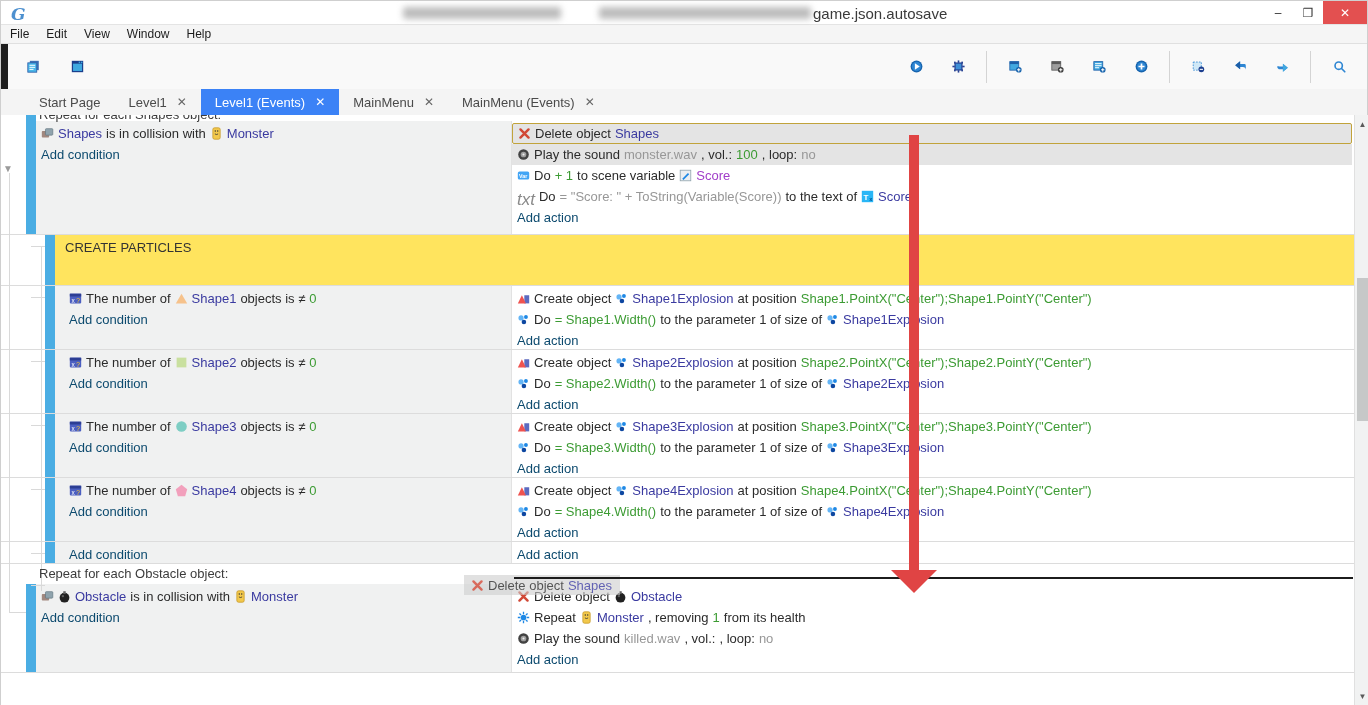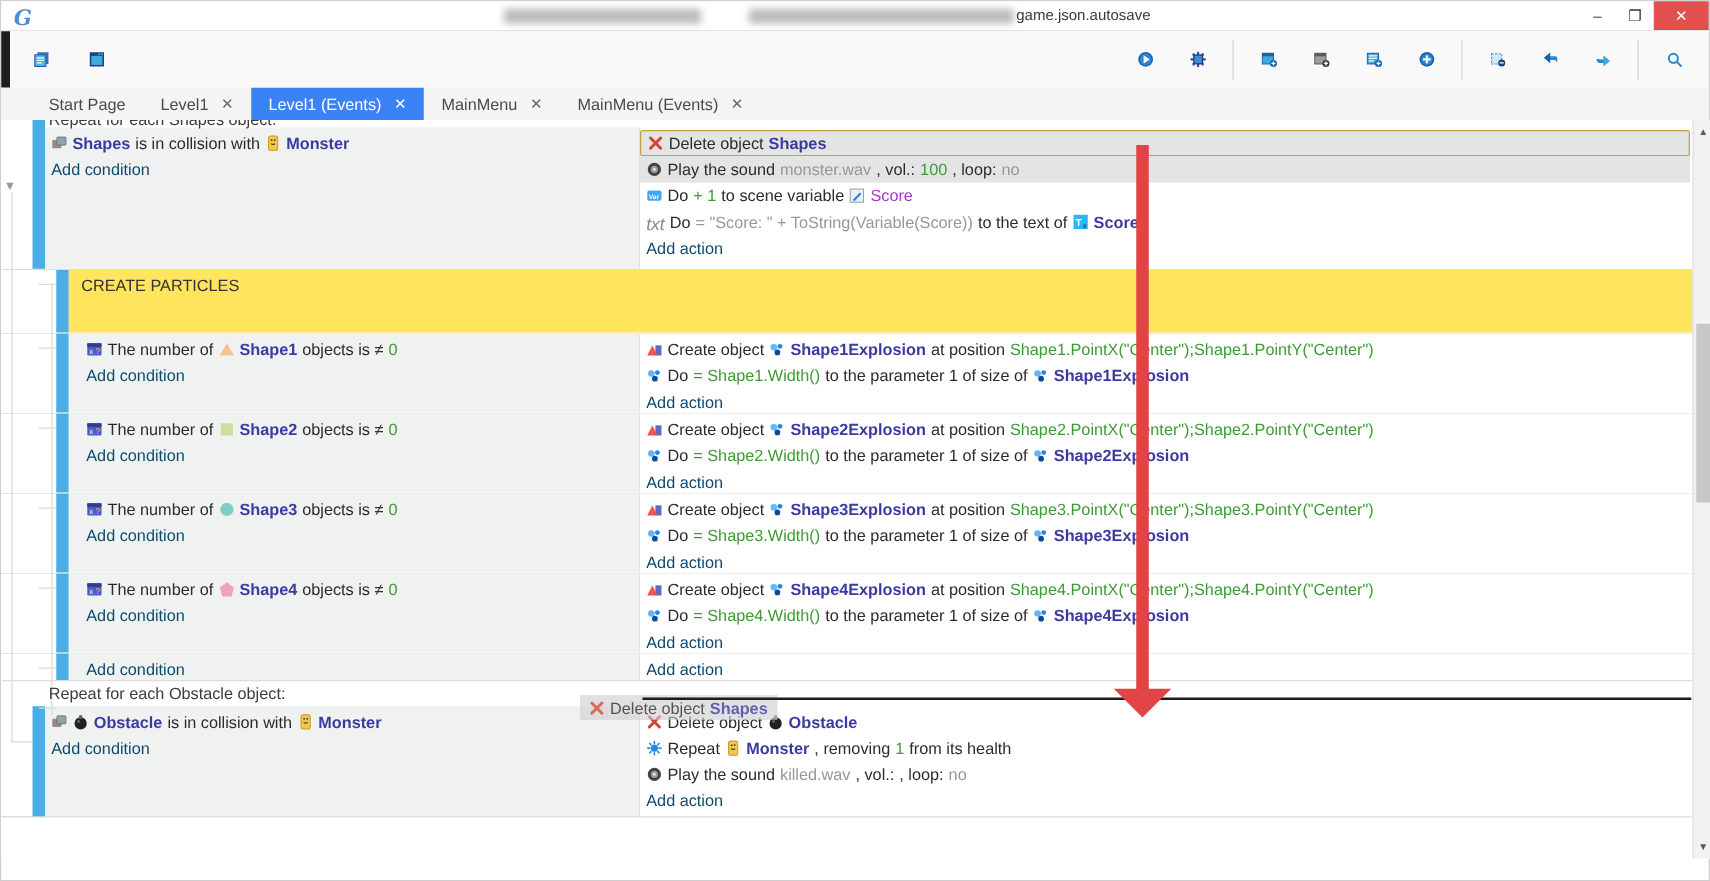--- a/index.html
+++ b/index.html
@@ -6,21 +6,21 @@
   html,body { width:1368px; height:705px; overflow:hidden;
     font-family:"Liberation Sans", sans-serif; background:#fff; }
   .window { position:relative; width:1368px; height:705px; background:#fff; border:1px solid #cfcfcf; }
 
   
   .titlebar { position:relative; height:24px; background:#fff; border-bottom:1px solid #e4e4e4; }
   .logo { position:absolute; left:8px; top:3px; width:20px; height:18px; }
   .blurblob { position:absolute; top:6px; height:12px; background:#bdbdbd; filter:blur(3px); border-radius:2px; }
   .blob1 { left:402px; width:158px; }
   .blob2 { left:598px; width:212px; }
-  .title-text { position:absolute; left:812px; top:4px; font-size:12px; color:#3a3a3a; }
+  .title-text { position:absolute; left:812px; top:4px; font-size:15px; color:#3a3a3a; }
   .win-controls { position:absolute; right:0; top:0; height:23px; display:flex; align-items:stretch; }
   .win-btn { width:30px; display:flex; align-items:center; justify-content:center; font-size:12px; color:#333; cursor:default; }
   .win-close { width:44px; background:#e35050; color:#fff; font-size:12px; }
 
   
   .menubar { height:19px; background:#f5f5f5; border-bottom:1px solid #e0e0e0; display:flex; align-items:center; padding-left:9px; gap:17px; }
   .menu-item { font-size:12px; color:#1c1c1c; }
 
   
   .toolbar { position:relative; height:45px; background:#f9f9f9; display:flex; align-items:center; }
@@ -47,28 +47,28 @@
   .lvl1 .bar { left:44px; }
   .rep-label { position:absolute; left:38px; font-size:13px; color:#3c3c3c; white-space:nowrap; z-index:2; }
   .conds { position:absolute; left:35px; width:475px; bottom:0; background:#f0f1f1; padding-top:2px; }
   .lvl1 .conds { left:54px; width:524px; }
   .acts { position:absolute; left:510px; right:0; bottom:0; background:#fff; border-left:1px solid #e2e2e2; padding-top:2px; }
   .row { display:flex; align-items:center; gap:4px; height:21px; padding-left:5px; font-size:13px; white-space:nowrap; overflow:hidden; }
   .lvl1 .conds .row { padding-left:14px; }
   .row.sel { background:#e4e4e4; border:1px solid #c1a33b; border-radius:2px; margin-right:2px; }
   .row.hl { background:#e4e4e4; margin-right:2px; }
   .c-plain { color:#2b2b2b; }
-  .c-obj { color:#3a3aa0; font-weight:bold; }
+  .c-obj { color:#3a3aa0; font-weight:normal; }
   .c-green { color:#3c9b33; }
   .c-gray { color:#979797; }
   .c-purple { color:#a13dc9; }
   .c-add { color:#0c4a6e; }
   .ic { width:13px; height:13px; flex:none; display:inline-flex; }
   .ic svg { width:13px; height:13px; }
-  .txticon { font-style:italic; color:#8a8a8a; font-size:14px; width:auto; }
+  .txticon { font-style:italic; color:#8a8a8a; font-size:17px; width:auto; }
   .comment-box { position:absolute; left:54px; right:0; top:0; bottom:0; background:#ffe45e; padding:5px 0 0 10px; }
   .comment-title { font-size:13px; color:#333; }
   .comment-body { font-size:13px; color:#333; margin-top:4px; }
 
   
   .tree { position:absolute; background:#d9d9d9; z-index:1; }
   .tree-arrow { position:absolute; left:2px; top:48px; font-size:10px; color:#9a9a9a; z-index:1; }
 
   
   .drag-arrow-line { position:absolute; left:908px; top:20px; width:10px; height:437px; background:#e04444; z-index:50; }
@@ -97,20 +97,27 @@
     <div class="blurblob blob1"></div>
     <div class="blurblob blob2"></div>
     <span class="title-text">game.json.autosave</span>
     <div class="win-controls">
       <div class="win-btn">–</div>
       <div class="win-btn">❐</div>
       <div class="win-btn win-close">✕</div>
     </div>
   </div>
 
+  <div class="menubar">
+    <span class="menu-item">File</span>
+    <span class="menu-item">Edit</span>
+    <span class="menu-item">View</span>
+    <span class="menu-item">Window</span>
+    <span class="menu-item">Help</span>
+  </div>
 
   <div class="toolbar">
     <div class="dark-strip"></div>
     <div class="tb-left" id="tb-left">
         <div class="tb-btn">
           <span class="ic">
             <svg viewBox="0 0 32 32">
               <rect x="7" y="2" width="22" height="23" fill="#3d6fb4"></rect>
               <rect x="2" y="7" width="22" height="23" fill="#49b6e8" stroke="#2b5ca8" stroke-width="2"></rect>
               <path d="M6 13h14M6 18h14M6 23h10" stroke="#fff" stroke-width="2.4"></path>

